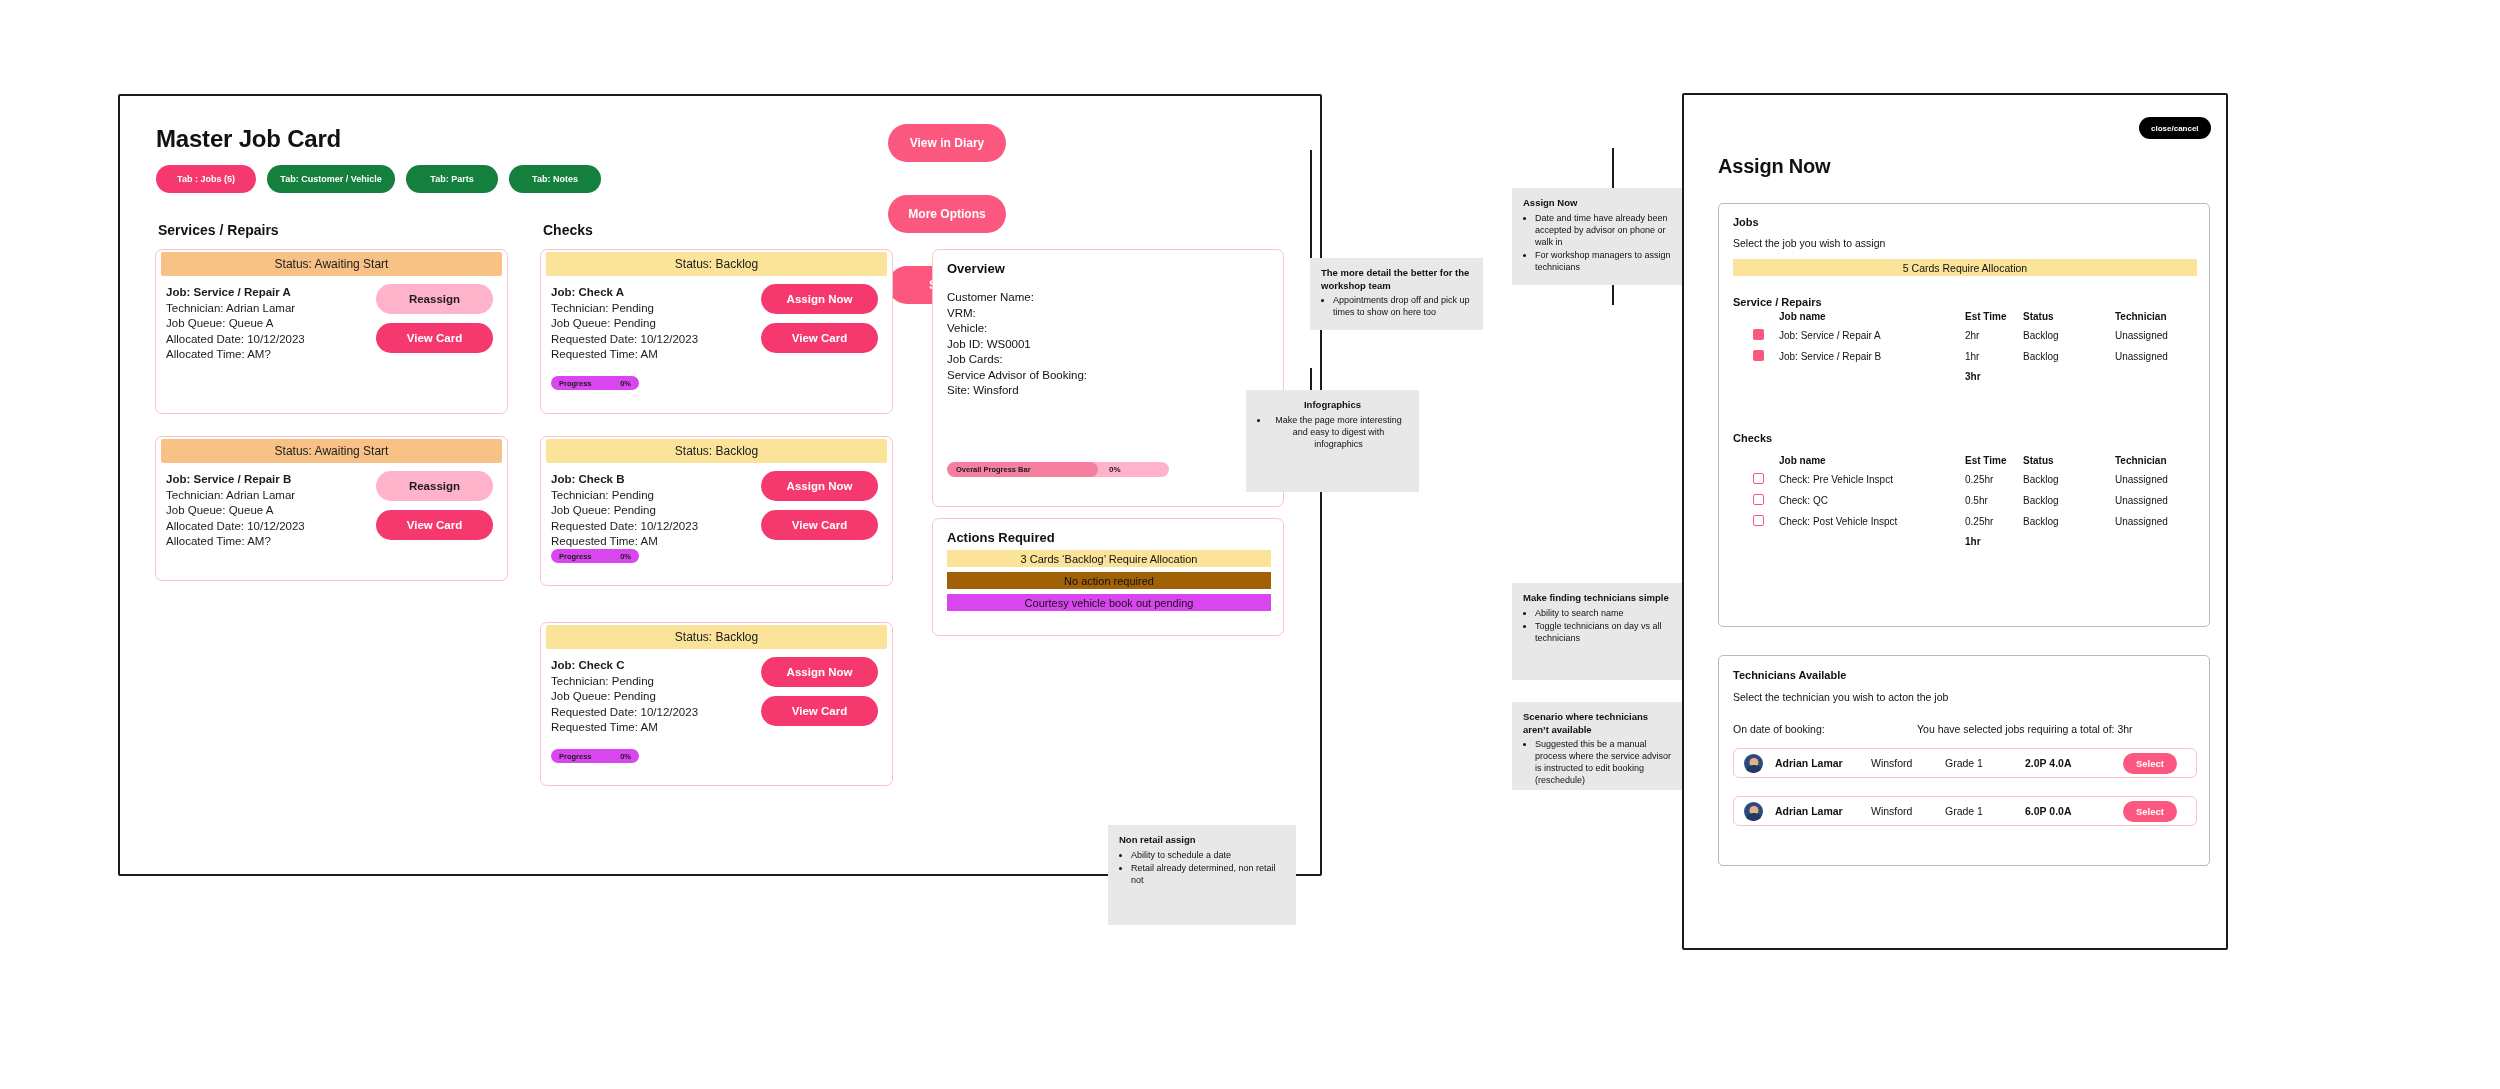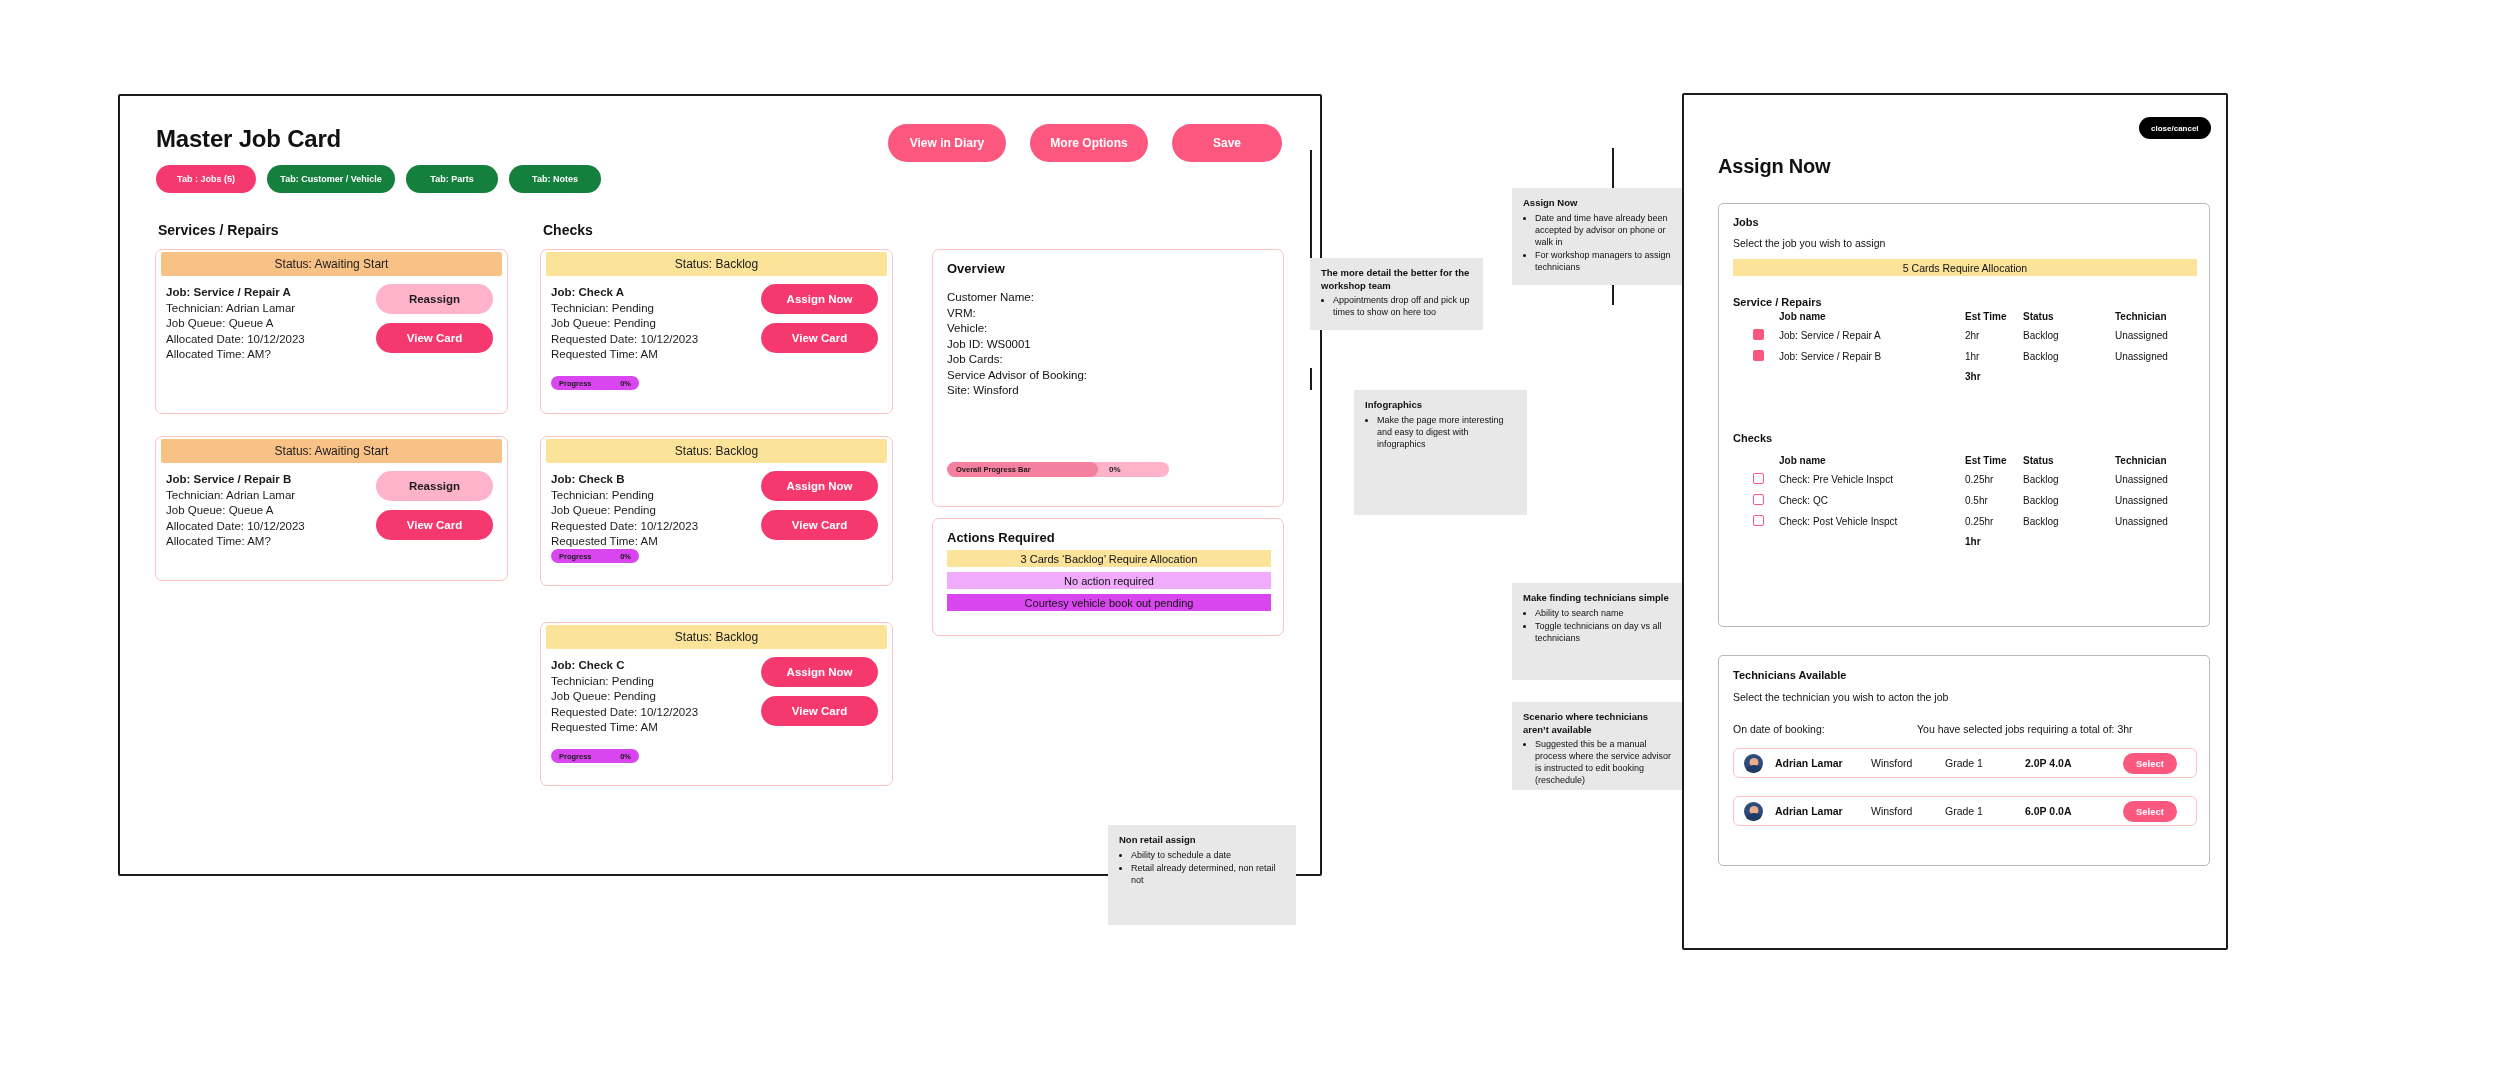--- a/index.html
+++ b/index.html
@@ -44,21 +44,21 @@
   .sub-panel{border:1.5px solid #fbc3c3;border-radius:7px;background:#fff;}
   .ov-line{font-size:11.5px;line-height:15.5px;}
   .ov-bar-wrap{height:15px;border-radius:8px;background:#ffb3cb;position:relative;overflow:hidden;}
   .ov-bar-fill{position:absolute;left:0;top:0;bottom:0;width:68%;background:#f57f9e;border-radius:8px;}
   .ov-bar-label{position:absolute;left:9px;top:0;bottom:0;display:flex;align-items:center;
                 font-size:7.5px;font-weight:700;color:#1b1b1b;}
   .ov-bar-pct{position:absolute;left:73%;top:0;bottom:0;display:flex;align-items:center;
               font-size:8px;font-weight:700;color:#1b1b1b;}
   .action-row{height:17px;display:flex;align-items:center;justify-content:center;font-size:11px;}
   .a-yellow{background:#fbe39a;}
-  .a-green{background:#f0abfc;}
+  .a-green{background:#a16207;}
   .a-red{background:#d946ef;}
 
   
   .note{background:#e8e8e8;padding:9px 11px 11px 11px;}
   .note-title{font-size:9.5px;font-weight:700;line-height:12.5px;margin-bottom:2px;}
   .note ul{margin:0;padding-left:12px;}
   .note li{font-size:9px;line-height:12px;margin-bottom:1px;}
   .connector{background:#1b1b1b;width:2px;}
 
   
@@ -93,21 +93,21 @@
 
 <div class="abs page-title" style="left:156px;top:125px;">Master Job Card</div>
 
 <div class="abs" style="left:156px;top:165px;display:flex;gap:11px;">
   <div class="tab active" style="width:80px;">Tab : Jobs (5)</div>
   <div class="tab" style="width:108px;">Tab: Customer / Vehicle</div>
   <div class="tab" style="width:72px;">Tab: Parts</div>
   <div class="tab" style="width:72px;">Tab: Notes</div>
 </div>
 
-<div class="abs" style="left:888px;top:124px;display:flex;gap:24px;">
+<div class="abs" style="left:888px;top:124px;display:flex;gap:33px;flex-direction:column;">
   <div class="act-btn" style="width:118px;">View in Diary</div>
   <div class="act-btn" style="width:118px;">More Options</div>
   <div class="act-btn" style="width:110px;">Save</div>
 </div>
 
 <div class="abs col-head" style="left:158px;top:222px;">Services / Repairs</div>
 <div class="abs col-head" style="left:543px;top:222px;">Checks</div>
 
 <div class="abs jobcard" style="left:155px;top:249px;width:353px;height:165px;">
   <div class="status-bar status-awaiting">Status: Awaiting Start</div>
@@ -214,21 +214,21 @@
 </div>
 
 <div class="abs connector" style="left:1310px;top:150px;height:108px;"></div>
 <div class="abs note" style="left:1310px;top:258px;width:173px;">
   <div class="note-title">The more detail the better for the workshop team</div>
   <ul>
       <li>Appointments drop off and pick up times to show on here too</li>
     </ul>
 </div>
 <div class="abs connector" style="left:1310px;top:368px;height:22px;"></div>
-<div class="abs note" style="left:1354px;top:390px;width:173px;height:125px;">
+<div class="abs note" style="left:1246px;top:390px;width:173px;height:102px;text-align:center;">
   <div class="note-title">Infographics</div>
   <ul>
       <li>Make the page more interesting and easy to digest with infographics</li>
     </ul>
 </div>
 
 <div class="abs connector" style="left:1120px;top:833px;width:70px;height:2px;"></div>
 <div class="abs note" style="left:1108px;top:825px;width:188px;height:100px;">
   <div class="note-title">Non retail assign</div>
   <ul>

